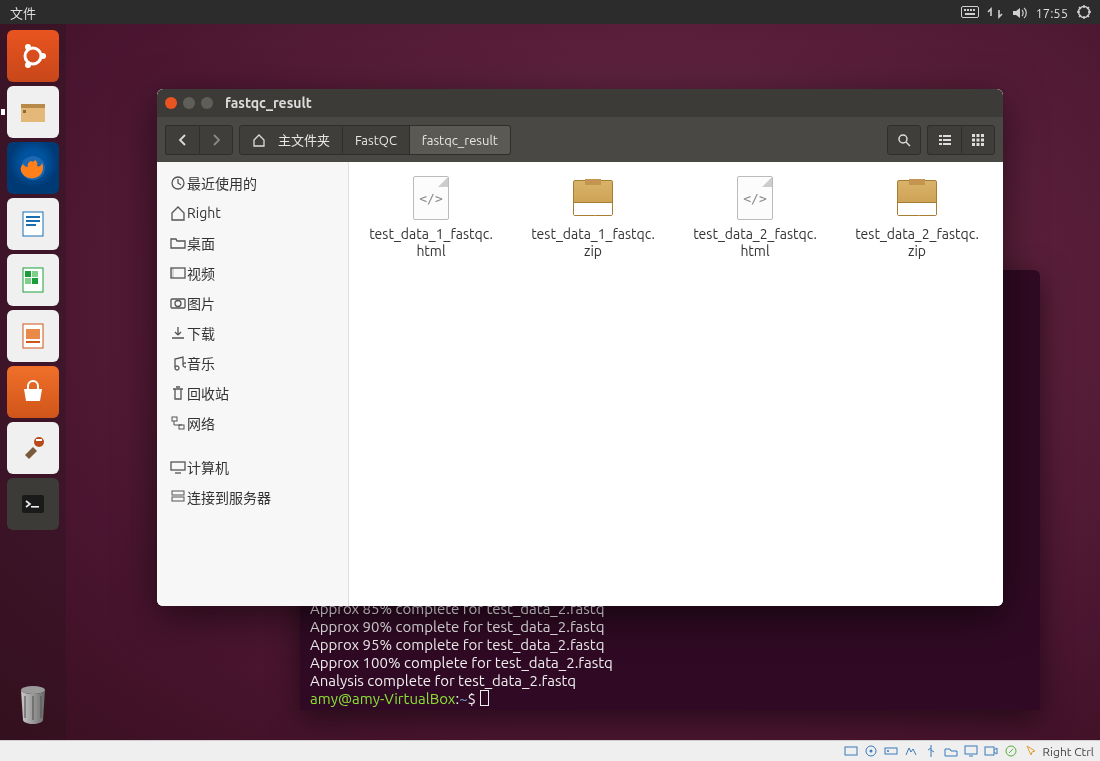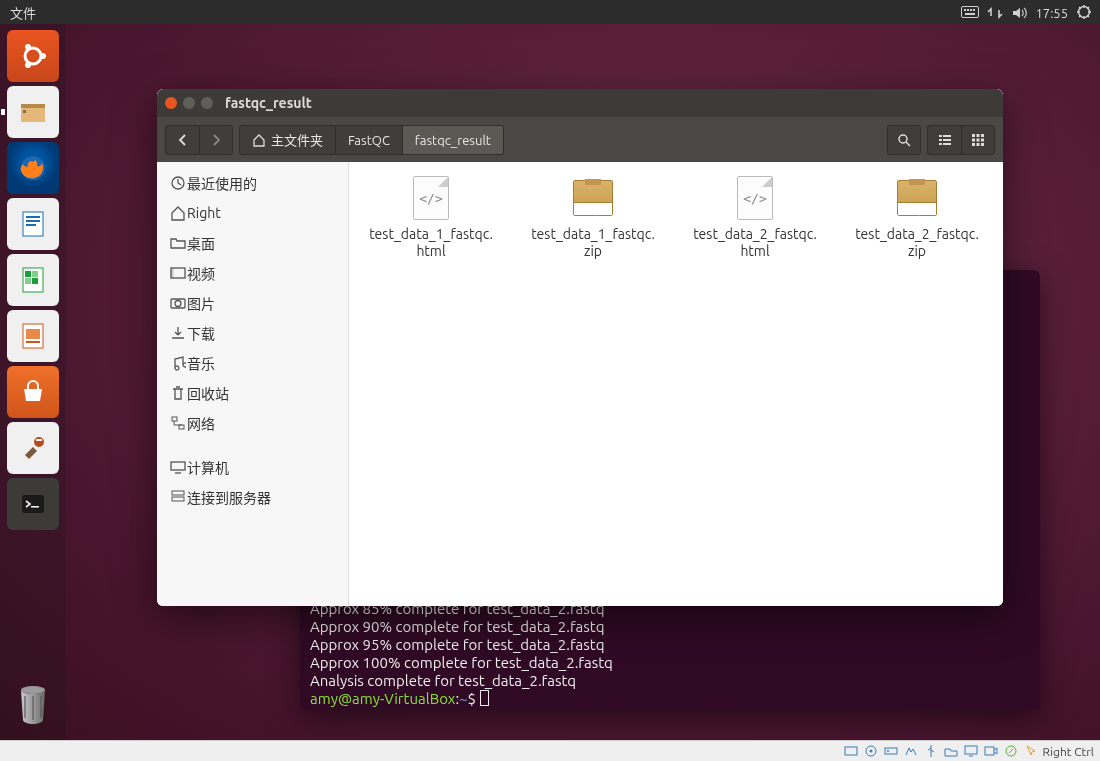--- a/index.html
+++ b/index.html
@@ -69,21 +69,21 @@
   .naut-toolbar {
     background: #494844; height: 45px; display:flex; align-items:center; padding: 0 8px; gap:6px; color:#e6e6e6;
   }
   .tbtn { width:34px; height:30px; border-radius:3px; background:#3f3e3a; display:flex; align-items:center; justify-content:center; border:1px solid #2f2e2b; }
   .tbtn.group-left { border-radius:3px 0 0 3px; border-right:none; }
   .tbtn.group-right{ border-radius:0 3px 3px 0; }
   .path { display:flex; align-items:center; height:30px; }
   .path .seg, .path .seg-home {
     height:30px; padding: 0 12px; display:flex; align-items:center; background:#3f3e3a; border:1px solid #2f2e2b; font-size:13px;
   }
-  .path .seg-home { border-radius: 3px 0 0 3px; gap:5px; }
+  .path .seg-home { border-radius: 3px 0 0 3px; gap:12px; }
   .path .seg { border-left: none; }
   .path .seg.active { background:#5a5954; border-radius:0 3px 3px 0; }
   .tgrow { flex:1; }
 
   .naut-body { flex:1; display:flex; min-height:0; }
   .sidebar {
     width: 192px; background:#f7f7f7; border-right:1px solid #e0e0e0; padding:6px 0; font-size:14px; color:#333;
   }
   .sidebar .row { display:flex; align-items:center; gap:0; height:30px; padding: 0 12px; cursor:default; }
   .sidebar .row .ic { width:18px; display:flex; justify-content:center; }

